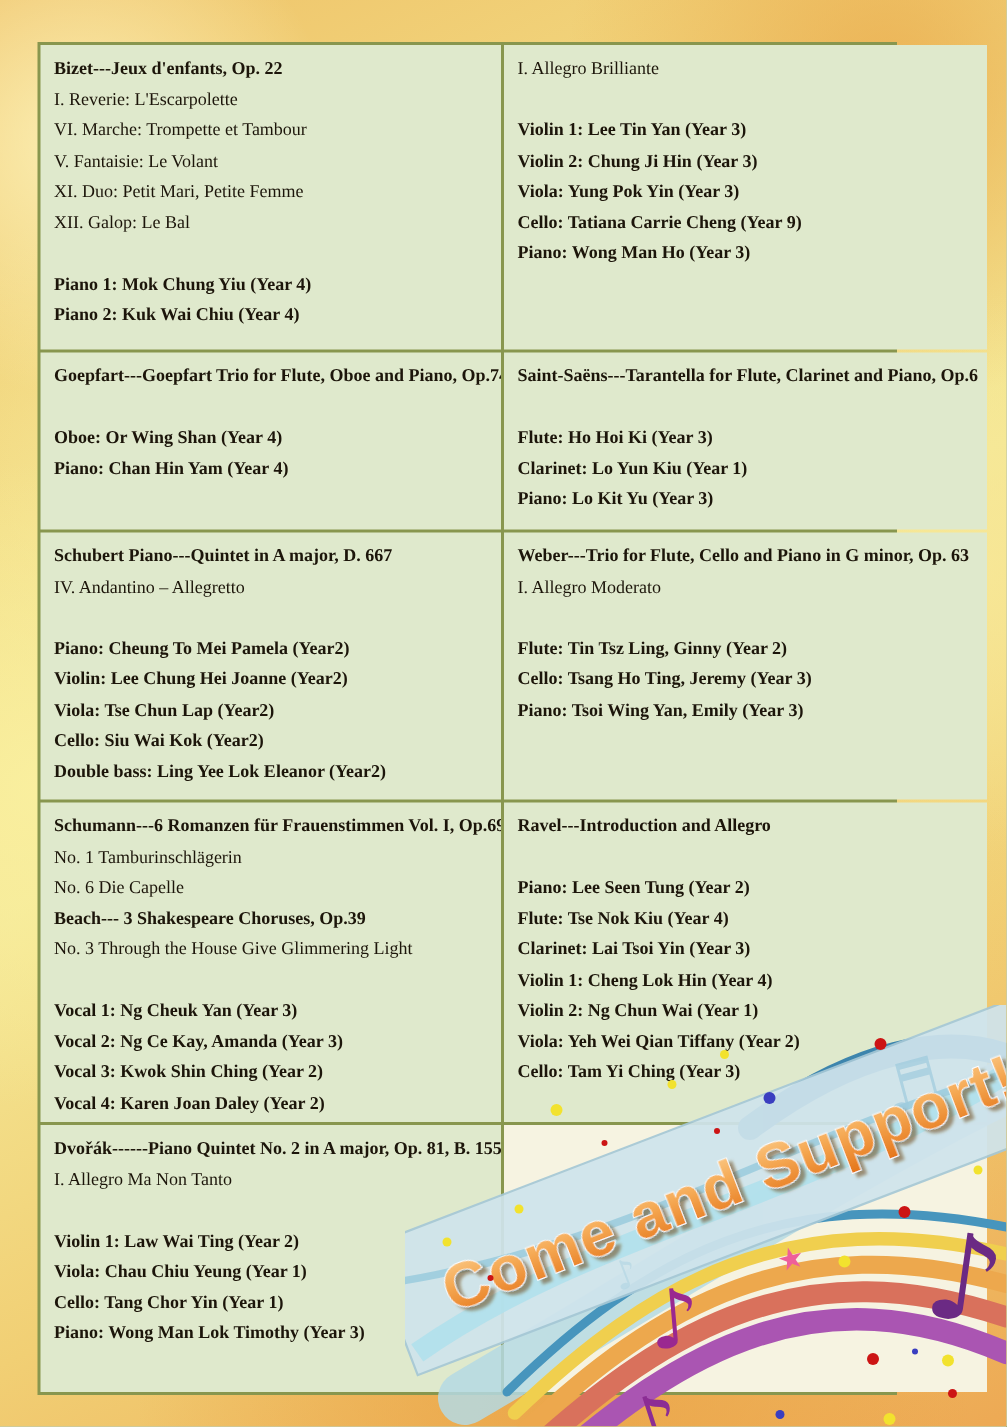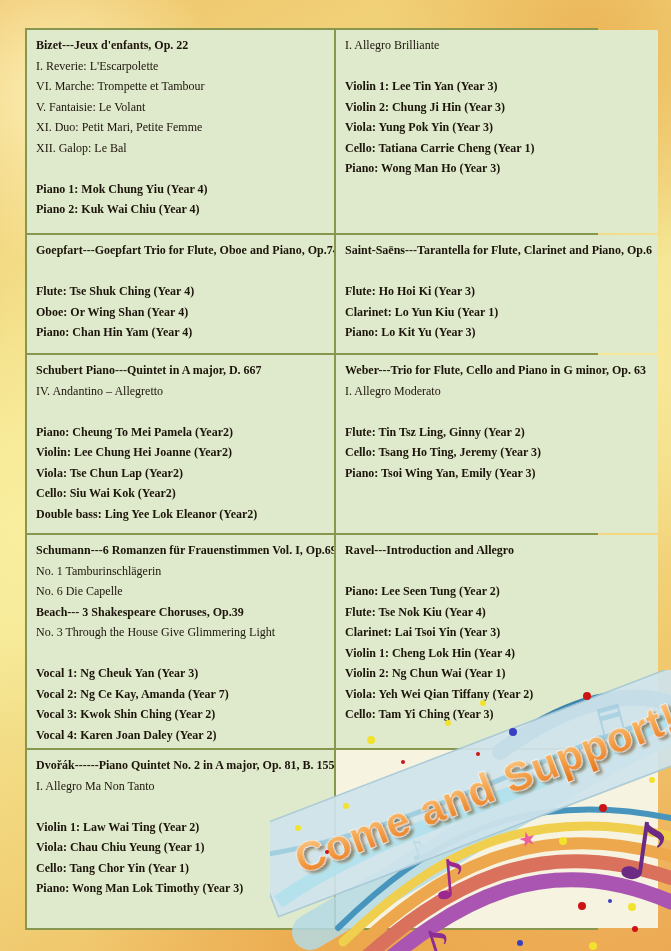--- a/index.html
+++ b/index.html
@@ -51,27 +51,26 @@
         <p class="ln">&nbsp;</p>
         <p class="ln b">Piano 1: Mok Chung Yiu (Year 4)</p>
         <p class="ln b">Piano 2: Kuk Wai Chiu (Year 4)</p>
       </div>
       <div class="cell">
         <p class="ln">I. Allegro Brilliante</p>
         <p class="ln">&nbsp;</p>
         <p class="ln b">Violin 1: Lee Tin Yan (Year 3)</p>
         <p class="ln b">Violin 2: Chung Ji Hin (Year 3)</p>
         <p class="ln b">Viola: Yung Pok Yin (Year 3)</p>
-        <p class="ln b">Cello: Tatiana Carrie Cheng (Year 1)</p>
+        <p class="ln b">Cello: Tatiana Carrie Cheng (Year 9)</p>
         <p class="ln b">Piano: Wong Man Ho (Year 3)</p>
       </div>
       <div class="cell">
         <p class="ln b">Goepfart---Goepfart Trio for Flute, Oboe and Piano, Op.74</p>
         <p class="ln">&nbsp;</p>
-        <p class="ln b">Flute: Tse Shuk Ching (Year 4)</p>
         <p class="ln b">Oboe: Or Wing Shan (Year 4)</p>
         <p class="ln b">Piano: Chan Hin Yam (Year 4)</p>
       </div>
       <div class="cell">
         <p class="ln b">Saint-Saëns---Tarantella for Flute, Clarinet and Piano, Op.6</p>
         <p class="ln">&nbsp;</p>
         <p class="ln b">Flute: Ho Hoi Ki (Year 3)</p>
         <p class="ln b">Clarinet: Lo Yun Kiu (Year 1)</p>
         <p class="ln b">Piano: Lo Kit Yu (Year 3)</p>
       </div>
@@ -94,21 +93,21 @@
         <p class="ln b">Piano: Tsoi Wing Yan, Emily (Year 3)</p>
       </div>
       <div class="cell">
         <p class="ln b">Schumann---6 Romanzen für Frauenstimmen Vol. I, Op.69</p>
         <p class="ln">No. 1 Tamburinschlägerin</p>
         <p class="ln">No. 6 Die Capelle</p>
         <p class="ln b">Beach--- 3 Shakespeare Choruses, Op.39</p>
         <p class="ln">No. 3 Through the House Give Glimmering Light</p>
         <p class="ln">&nbsp;</p>
         <p class="ln b">Vocal 1: Ng Cheuk Yan (Year 3)</p>
-        <p class="ln b">Vocal 2: Ng Ce Kay, Amanda (Year 7)</p>
+        <p class="ln b">Vocal 2: Ng Ce Kay, Amanda (Year 3)</p>
         <p class="ln b">Vocal 3: Kwok Shin Ching (Year 2)</p>
         <p class="ln b">Vocal 4: Karen Joan Daley (Year 2)</p>
       </div>
       <div class="cell">
         <p class="ln b">Ravel---Introduction and Allegro</p>
         <p class="ln">&nbsp;</p>
         <p class="ln b">Piano: Lee Seen Tung (Year 2)</p>
         <p class="ln b">Flute: Tse Nok Kiu (Year 4)</p>
         <p class="ln b">Clarinet: Lai Tsoi Yin (Year 3)</p>
         <p class="ln b">Violin 1: Cheng Lok Hin (Year 4)</p>

